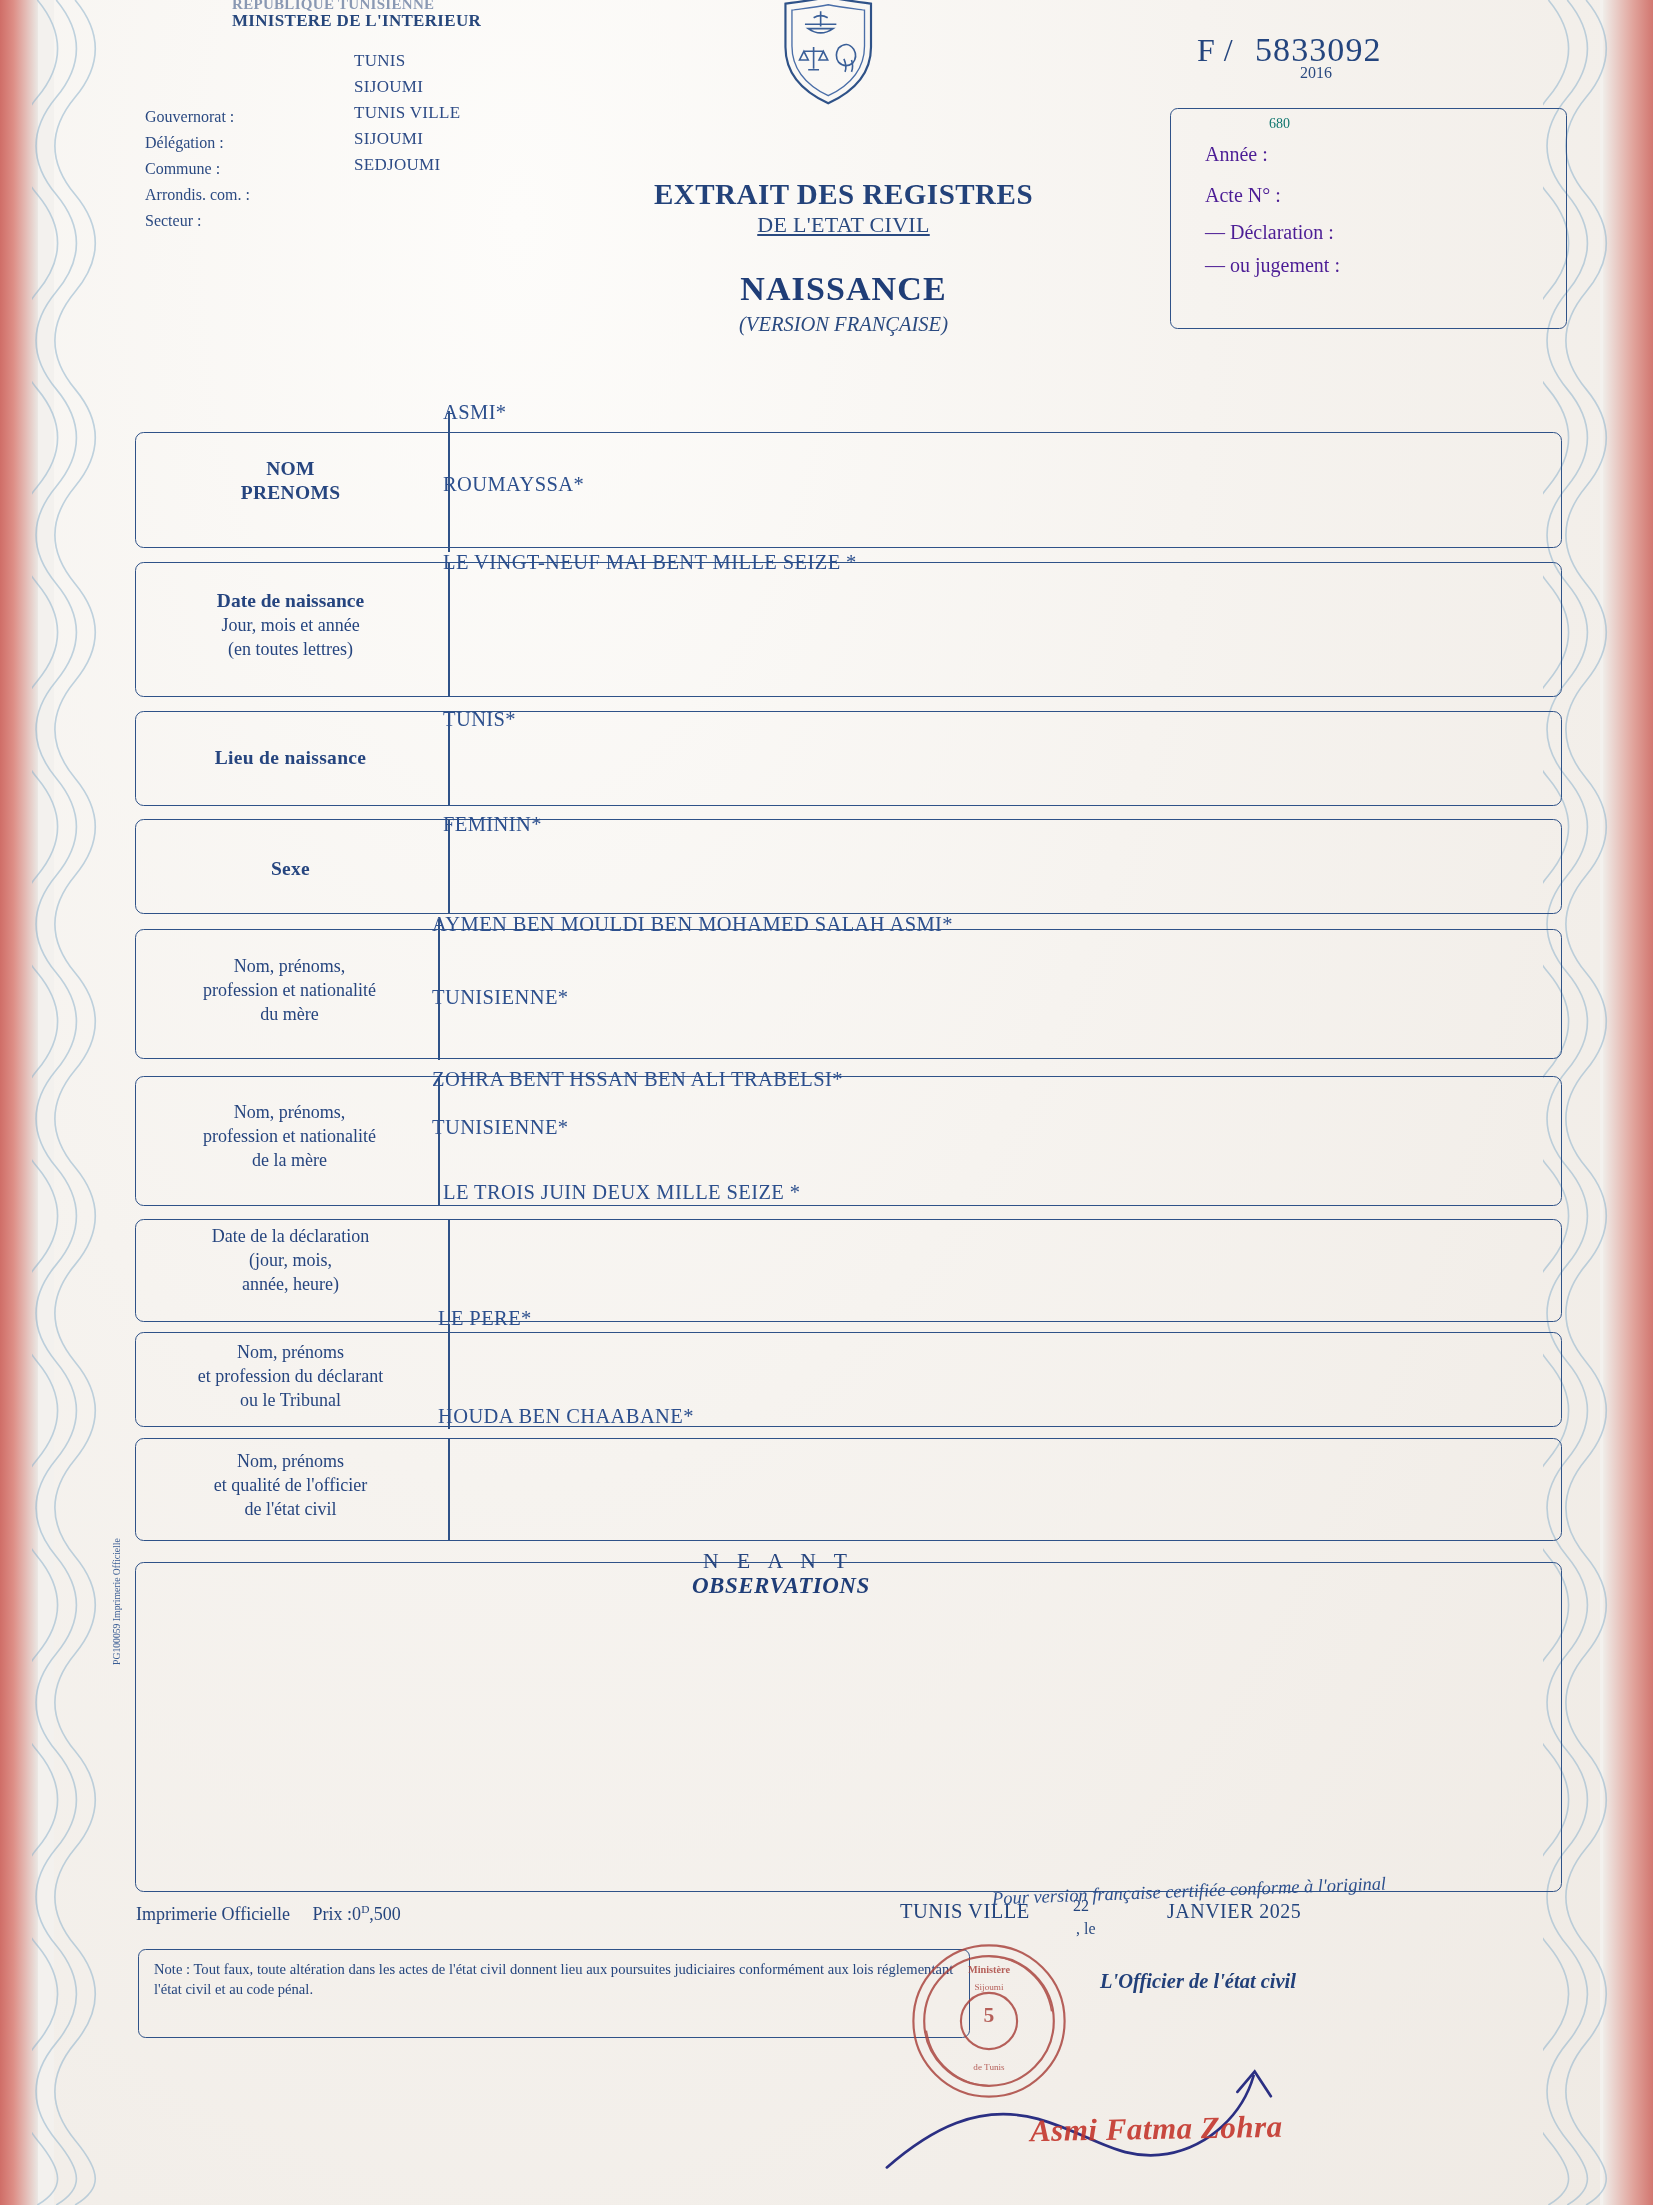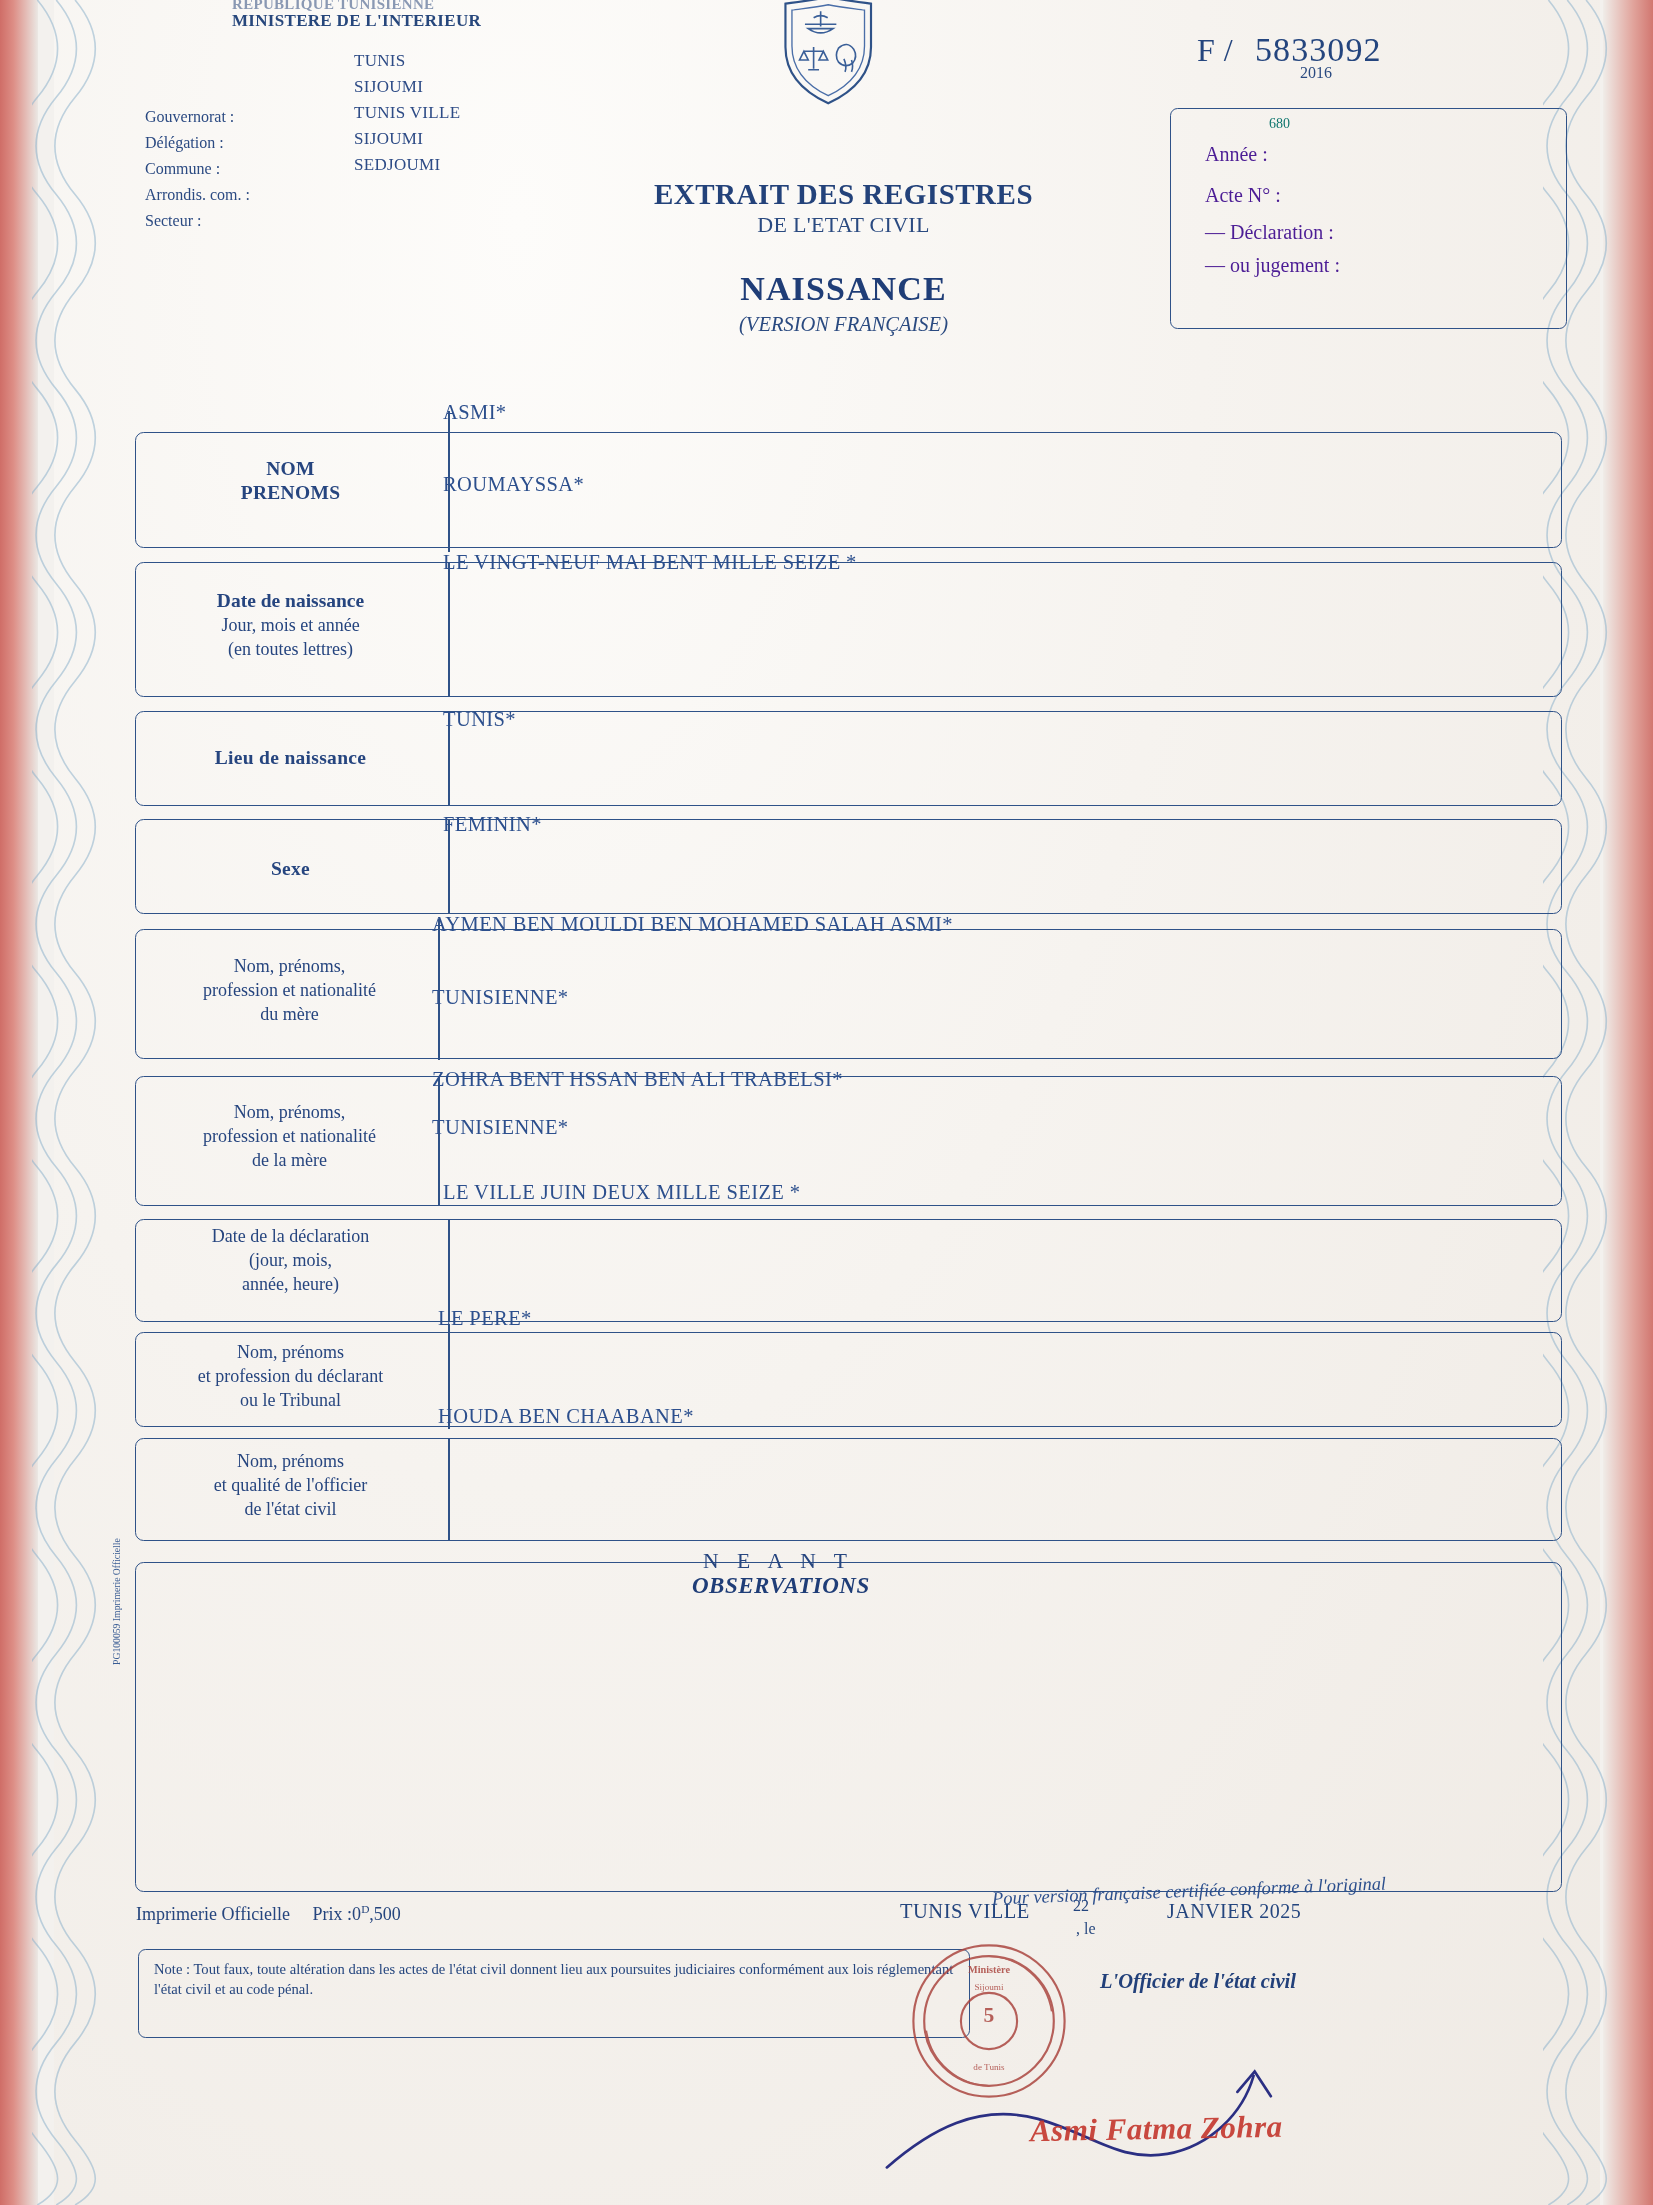--- a/index.html
+++ b/index.html
@@ -113,20 +113,21 @@
     letter-spacing: 0.5px;
   }
   .title-sub {
     position: absolute;
     left: 573px; top: 212px;
     width: 541px;
     text-align: center;
     font-size: 22px;
     color: #2a4a80;
     letter-spacing: 0.3px;
+    text-decoration: underline;
   }
   .title-naissance {
     position: absolute;
     left: 573px; top: 270px;
     width: 541px;
     text-align: center;
     font-size: 34px;
     font-weight: bold;
     color: #1f3d77;
     letter-spacing: 1.1px;
@@ -469,21 +470,21 @@
   <div class="value" style="left:432px; top:1068px;">ZOHRA BENT HSSAN BEN ALI TRABELSI*</div>
   <div class="value" style="left:432px; top:1116px;">TUNISIENNE*</div>
 
   <div class="rowbox" style="left:135px; top:1219px; width:1427px; height:103px;"></div>
   <div class="divider" style="left:448px; top:1219px; height:103px;"></div>
   <div class="labelcell" style="left:138px; top:1224px; width:305px;">
     <div>Date de la déclaration</div>
     <div>(jour, mois,</div>
     <div>année, heure)</div>
   </div>
-  <div class="value" style="left:443px; top:1181px;">LE VILLE JUIN  DEUX MILLE SEIZE *</div>
+  <div class="value" style="left:443px; top:1181px;">LE TROIS JUIN  DEUX MILLE SEIZE *</div>
 
   <div class="rowbox" style="left:135px; top:1332px; width:1427px; height:95px;"></div>
   <div class="divider" style="left:448px; top:1324px; height:105px;"></div>
   <div class="labelcell" style="left:138px; top:1340px; width:305px;">
     <div>Nom, prénoms</div>
     <div>et profession du déclarant</div>
     <div>ou le Tribunal</div>
   </div>
   <div class="value" style="left:438px; top:1307px;">LE PERE*</div>
 

